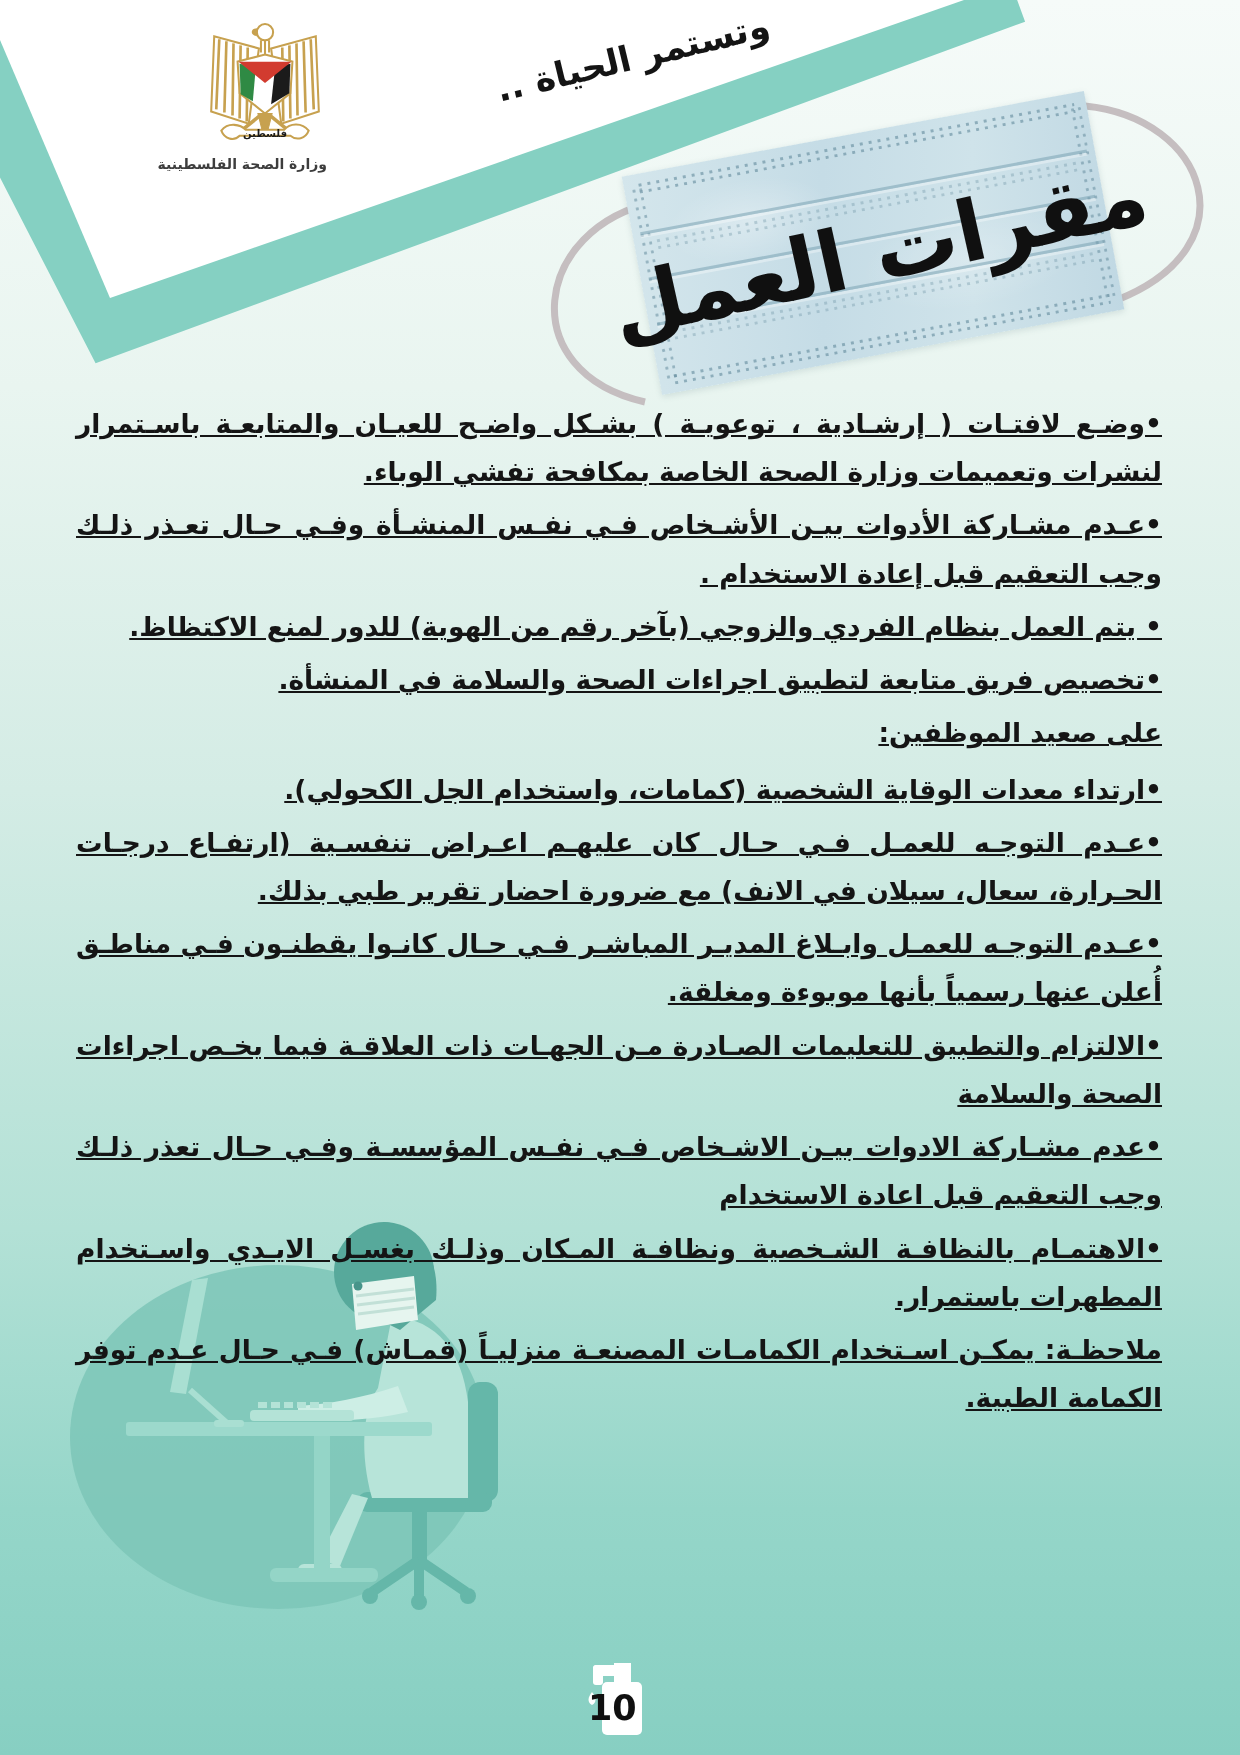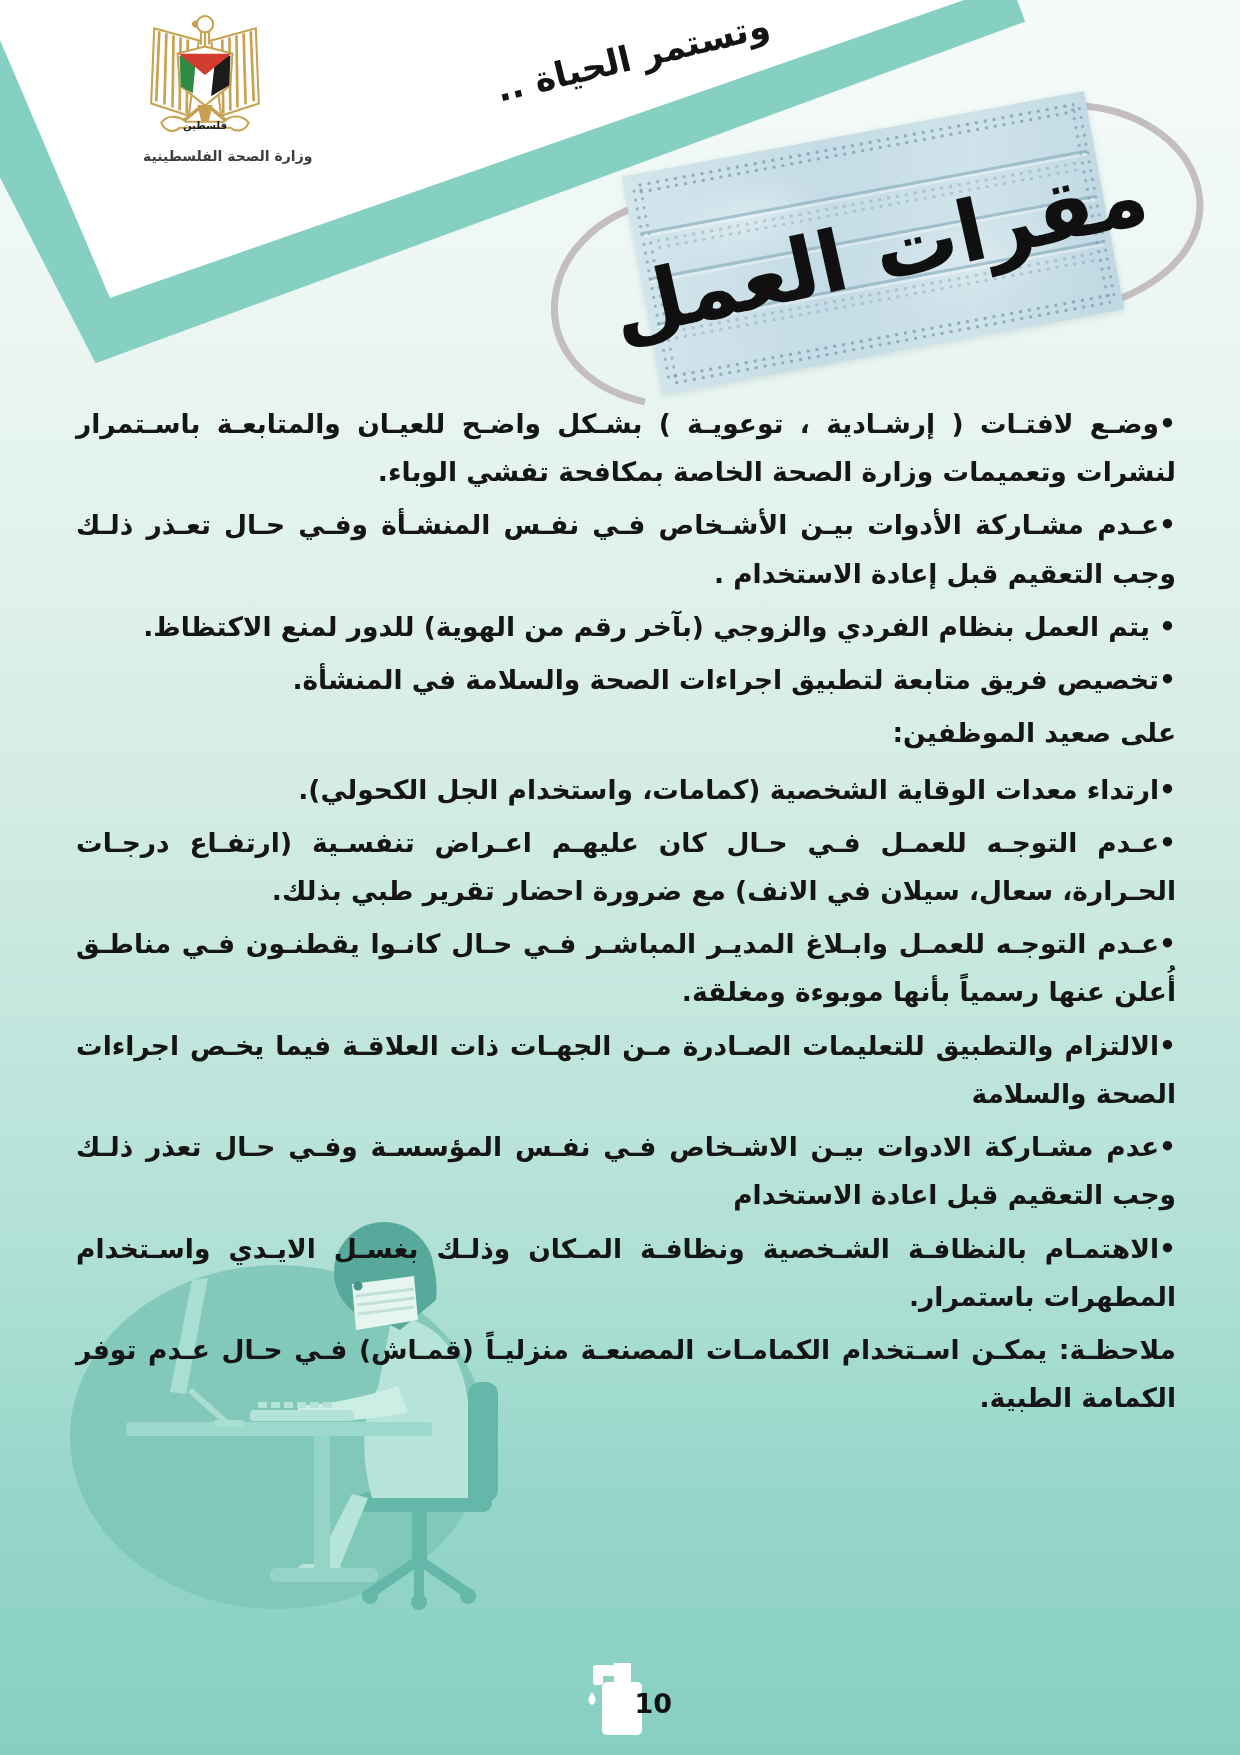--- a/index.html
+++ b/index.html
@@ -4,48 +4,48 @@
 <style>
   html,body{margin:0;padding:0;}
   body{font-family:"DejaVu Sans",sans-serif;}
   .page{position:relative;width:1240px;height:1755px;overflow:hidden;
     background:linear-gradient(180deg,#f6fbf9 0%,#e9f5f0 22%,#d4ece5 45%,#b3e1d6 70%,#95d6c9 86%,#87cfc2 100%);}
   .bg-svg{position:absolute;left:0;top:0;z-index:1;}
   
   .slogan{position:absolute;left:497px;top:70px;z-index:4;direction:rtl;white-space:nowrap;
     font-size:35px;font-weight:bold;color:#141414;transform:rotate(-13.5deg);transform-origin:left center;}
   
-  .logo{position:absolute;left:143px;top:12px;width:184px;z-index:4;text-align:left;}
+  .logo{position:absolute;left:143px;top:20px;width:184px;z-index:4;text-align:right;}
   .ministry-name{font-size:14px;font-weight:bold;color:#3d3d3d;margin-top:2px;direction:rtl;white-space:nowrap;}
   
   .mask-wrap{position:absolute;left:505px;top:80px;width:740px;height:345px;z-index:3;}
   .loops{position:absolute;left:0;top:0;}
   .mask-body{position:absolute;left:133px;top:52px;width:470px;height:222px;transform:rotate(-10.5deg);
     background:
       radial-gradient(120px 60px at 25% 30%,rgba(255,255,255,.30),rgba(255,255,255,0) 70%),
       radial-gradient(160px 70px at 70% 65%,rgba(255,255,255,.22),rgba(255,255,255,0) 70%),
       linear-gradient(100deg,#d4e6ec,#c5dce6 40%,#cfe3ea 70%,#c0d8e3);
     box-shadow:0 2px 6px rgba(90,120,130,.18);}
   .pleat{position:absolute;left:8px;right:8px;height:3px;background:rgba(122,162,178,.55);
     box-shadow:0 3px 0 rgba(255,255,255,.35);}
   .dots{position:absolute;background-image:radial-gradient(circle,rgba(98,138,156,.60) 1.4px,transparent 1.9px);
     background-size:9px 7px;height:12px;}
   .dots-v{position:absolute;background-image:radial-gradient(circle,rgba(98,138,156,.55) 1.3px,transparent 1.8px);
     background-size:7px 9px;width:12px;top:12px;bottom:12px;}
   .mask-title{position:absolute;inset:0;display:flex;align-items:center;justify-content:center;
     direction:rtl;white-space:nowrap;font-size:84px;font-weight:bold;color:#101010;
     transform:rotate(-2deg) translate(4px,10px);}
   
-  .content{position:absolute;left:76px;right:64px;top:400px;z-index:5;direction:rtl;color:#151515;}
+  .content{position:absolute;left:76px;right:78px;top:400px;z-index:5;direction:rtl;color:#151515;text-decoration:underline;}
   .content p{margin:0 0 5px;font-size:26.5px;font-weight:bold;line-height:1.82;
     text-align:justify;text-align-last:right;}
   .content p.heading{margin-bottom:8px;}
   
-  .page-number{position:absolute;left:628px;top:1688px;width:44px;z-index:6;text-align:right;
-    font-size:27px;font-weight:bold;color:#101010;}
+  .page-number{position:absolute;left:588px;top:1688px;width:44px;z-index:6;text-align:left;
+    font-size:35px;font-weight:bold;color:#101010;}
 </style>
 </head>
 <body>
 
 <div class="page">
 
   <svg class="bg-svg" width="1240" height="1755" viewBox="0 0 1240 1755">
 
     <path d="M -24,48 L 114,316 L 1012,-14" fill="none" stroke="#85d0c2" stroke-width="76" stroke-linejoin="miter"></path>
 

